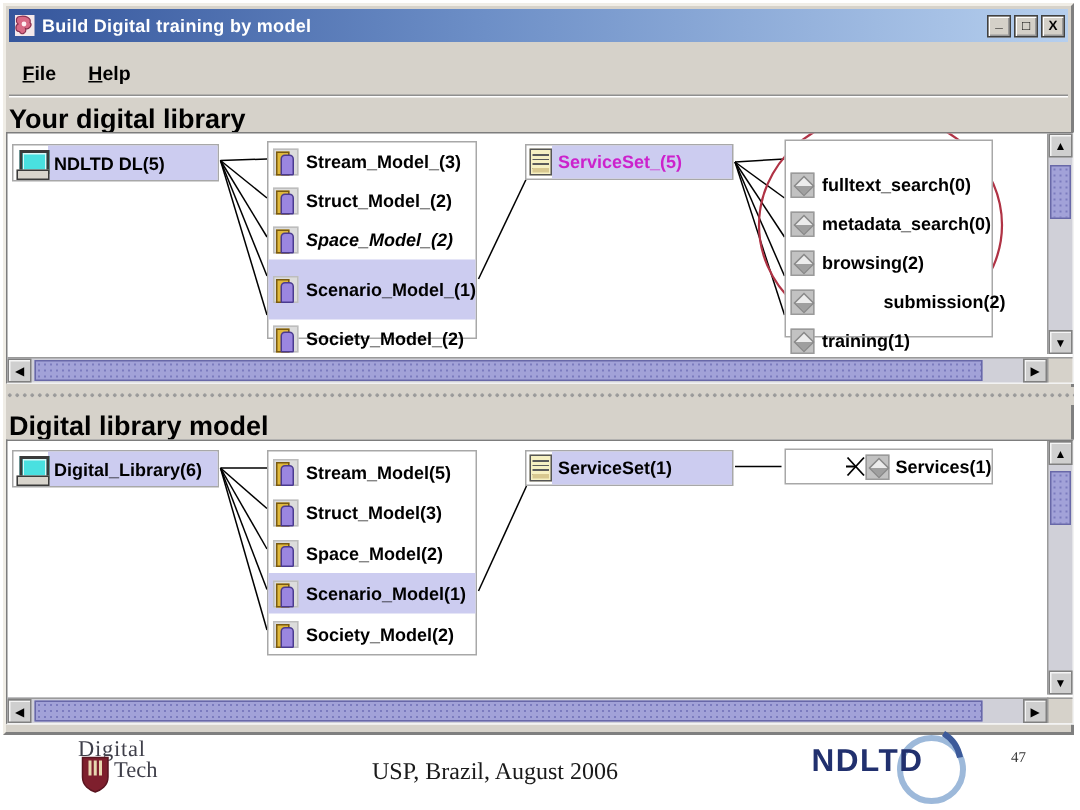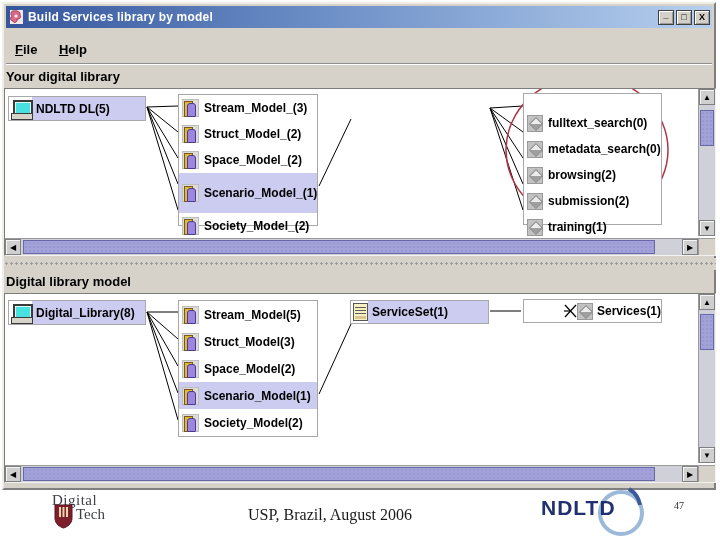--- a/index.html
+++ b/index.html
@@ -16,21 +16,21 @@
   .app-icon { width:15px; height:16px; margin-left:3px; flex:none; }
   .winbtns { margin-left:auto; display:flex; gap:2px; margin-right:2px; }
   .winbtn { width:16px; height:15px; background:#d4d0c8; border:1px solid #404040;
             box-shadow:inset 1px 1px 0 #ffffff, inset -1px -1px 0 #9a9a9a;
             font-size:9px; font-weight:bold; color:#000; text-align:center; line-height:13px; cursor:default; }
   .menubar { position:absolute; left:2px; top:24px; right:2px; height:36px; background:#d6d2ca;
              border-bottom:1px solid #8f8f8f; box-shadow:0 1px 0 #ffffff; padding:12px 0 0 9px; }
   .menu-item { display:inline-block; font-size:13px; font-weight:bold; color:#000; margin-right:17px; }
   .menu-item::first-letter { text-decoration:underline; }
 
-  .section-label { position:absolute; left:6px; font-size:13px; font-weight:bold; color:#000; }
+  .section-label { position:absolute; left:6px; font-size:18px; font-weight:bold; color:#000; }
 
   
   .scrollpane { position:absolute; left:4px; width:712px; background:#ffffff;
                 border:1px solid; border-color:#7d7d7d #f2f2f2 #f2f2f2 #7d7d7d; }
   .sb-v { position:absolute; top:0; right:0; width:17px; background:#d0d0d8; border-left:1px solid #9a9a9a; }
   .sb-h { position:absolute; left:0; bottom:0; height:17px; background:#d0d0d8; border-top:1px solid #9a9a9a; }
   .sbbtn { position:absolute; width:16px; height:16px; background:#cfcfcf; border:1px solid #808080;
            box-shadow:inset 1px 1px 0 #f5f5f5; color:#000; font-size:8px; line-height:15px; text-align:center; }
   .thumb { position:absolute; background-color:#a2a2d8;
            background-image:radial-gradient(#7b7bbe 22%, rgba(0,0,0,0) 26%);
@@ -96,21 +96,21 @@
 <div id="stage">
 
   <div id="appwin">
 
     <div class="titlebar">
       <svg class="app-icon" viewBox="0 0 15 16">
         <rect x="1" y="1" width="13" height="14" fill="#f4e8ea"></rect>
         <path d="M4 2 C8 1 12 3 11 6 C13 8 10 11 8 10 C9 13 5 15 4 12 C1 12 1 8 3 7 C1 5 2 2 4 2 Z" fill="#d86a86" stroke="#8a3050" stroke-width="0.8"></path>
         <circle cx="7" cy="7" r="1.6" fill="#fff0f4"></circle>
       </svg>
-      <span class="title-text">Build Services library by model</span>
+      <span class="title-text">Build Digital training by model</span>
       <div class="winbtns">
         <div class="winbtn" style="line-height:8px;">_</div>
         <div class="winbtn">□</div>
         <div class="winbtn">X</div>
       </div>
     </div>
 
     <div class="menubar">
       <span class="menu-item">File</span>
       <span class="menu-item">Help</span>
@@ -145,49 +145,53 @@
 
     <div class="col" style="left:173px; top:5px; width:140px; height:132px;">
       <div class="row" style="height:26px;">
         <span class="icon-model"></span>
         <span class="lbl">Stream_Model_(3)</span>
       </div>
       <div class="row" style="height:26px;">
         <span class="icon-model"></span>
         <span class="lbl">Struct_Model_(2)</span>
       </div>
-      <div class="row" style="height:26px;">
+      <div class="row" style="height:26px;font-style:italic;">
         <span class="icon-model"></span>
         <span class="lbl">Space_Model_(2)</span>
       </div>
       <div class="row sel" style="height:40px;">
         <span class="icon-model"></span>
         <span class="lbl">Scenario_Model_(1)</span>
       </div>
       <div class="row" style="height:26px;">
         <span class="icon-model"></span>
         <span class="lbl">Society_Model_(2)</span>
       </div>
     </div>
 
+    <div class="node" style="left:345px; top:7px; width:139px; height:24px;">
+      <span class="icon-note"></span>
+      <span class="lbl hl magenta">ServiceSet_(5)</span>
+    </div>
 
     <div class="col" style="left:518px; top:4px; width:139px; height:132px;">
       <div class="row" style="height:26px;margin-top:16px;">
         <span class="icon-diamond"></span>
         <span class="lbl">fulltext_search(0)</span>
       </div>
       <div class="row" style="height:26px;">
         <span class="icon-diamond"></span>
         <span class="lbl">metadata_search(0)</span>
       </div>
       <div class="row" style="height:26px;">
         <span class="icon-diamond"></span>
         <span class="lbl">browsing(2)</span>
       </div>
-      <div class="row" style="height:26px;">
+      <div class="row" style="height:26px;gap:41px;">
         <span class="icon-diamond"></span>
         <span class="lbl">submission(2)</span>
       </div>
       <div class="row" style="height:26px;">
         <span class="icon-diamond"></span>
         <span class="lbl">training(1)</span>
       </div>
     </div>
 
     <div class="sb-v" style="height:147px;">
@@ -217,21 +221,21 @@
         <line x1="142" y1="18" x2="173" y2="72"></line>
         <line x1="142" y1="18" x2="173" y2="99"></line>
         <line x1="142" y1="18" x2="173" y2="126"></line>
         <line x1="314" y1="100" x2="346" y2="30"></line>
         <line x1="485" y1="17" x2="516" y2="17"></line>
       </g>
     </svg>
 
     <div class="node" style="left:3px; top:6px; width:138px;">
       <span class="icon-computer"></span>
-      <span class="lbl hl">Digital_Library(8)</span>
+      <span class="lbl hl">Digital_Library(6)</span>
     </div>
 
     <div class="col" style="left:173px; top:6px; width:140px; height:137px;text-align:right;">
       <div class="row" style="height:27px;">
         <span class="icon-model"></span>
         <span class="lbl">Stream_Model(5)</span>
       </div>
       <div class="row" style="height:27px;">
         <span class="icon-model"></span>
         <span class="lbl">Struct_Model(3)</span>

